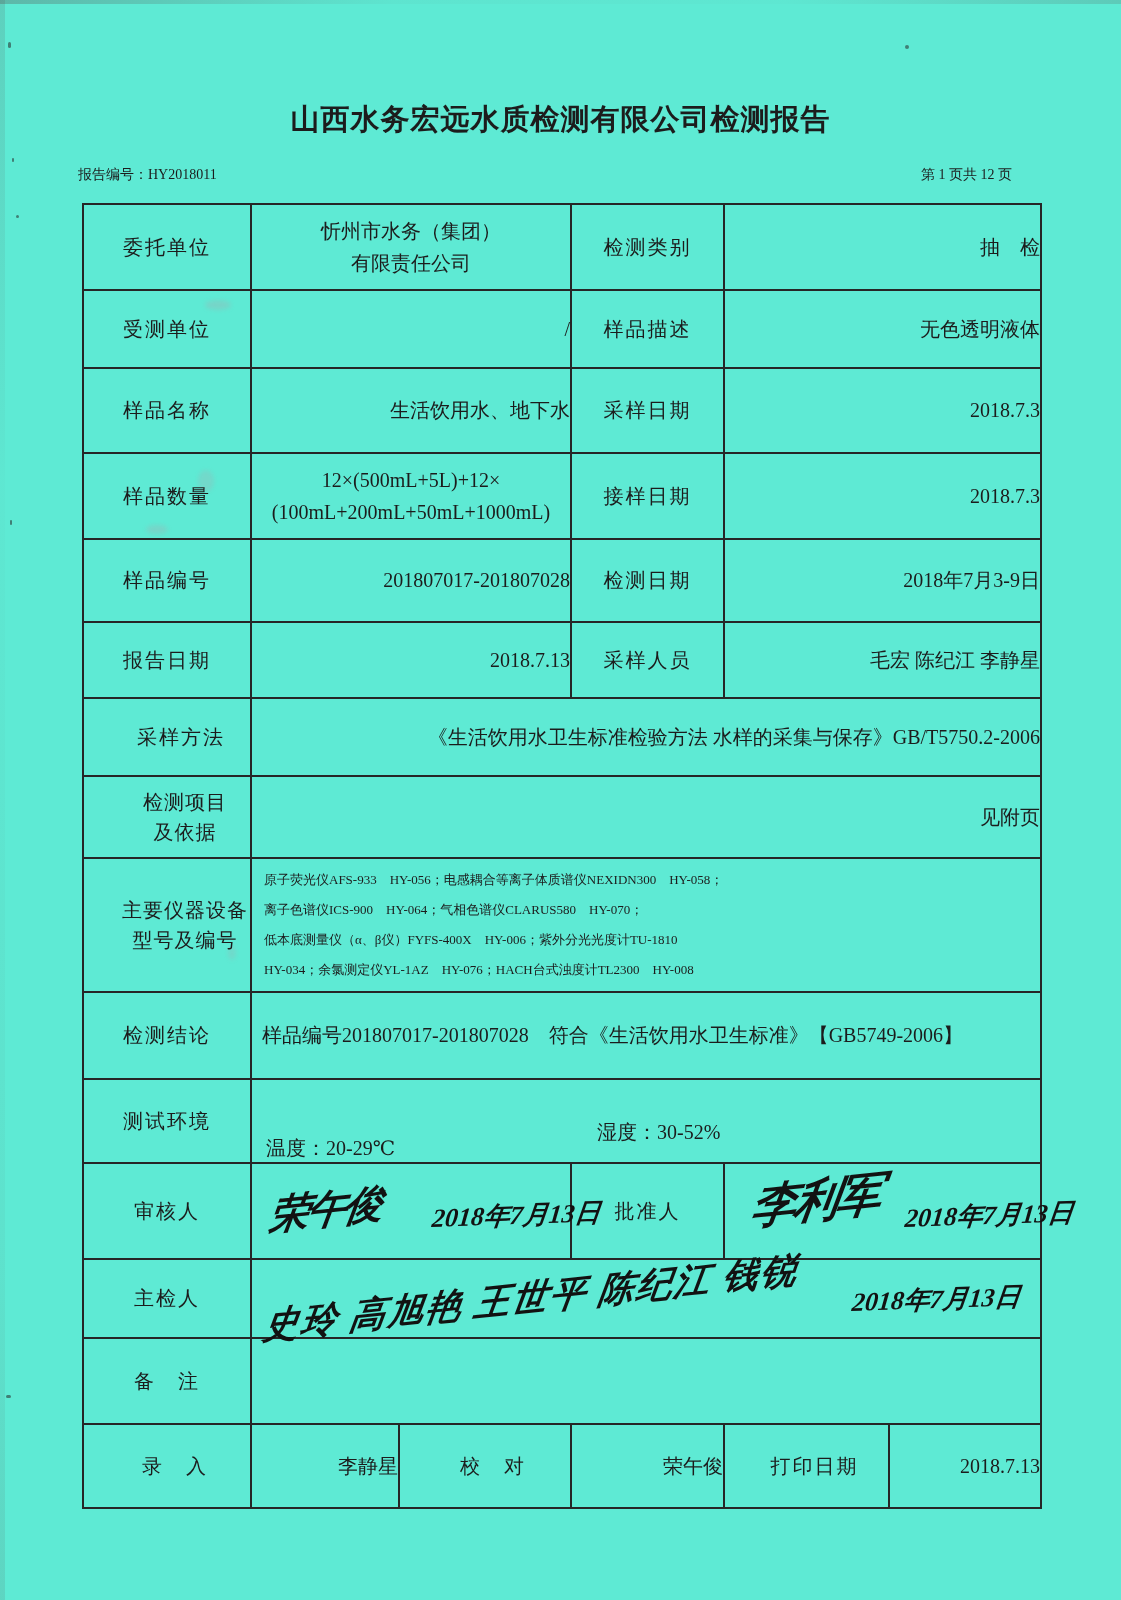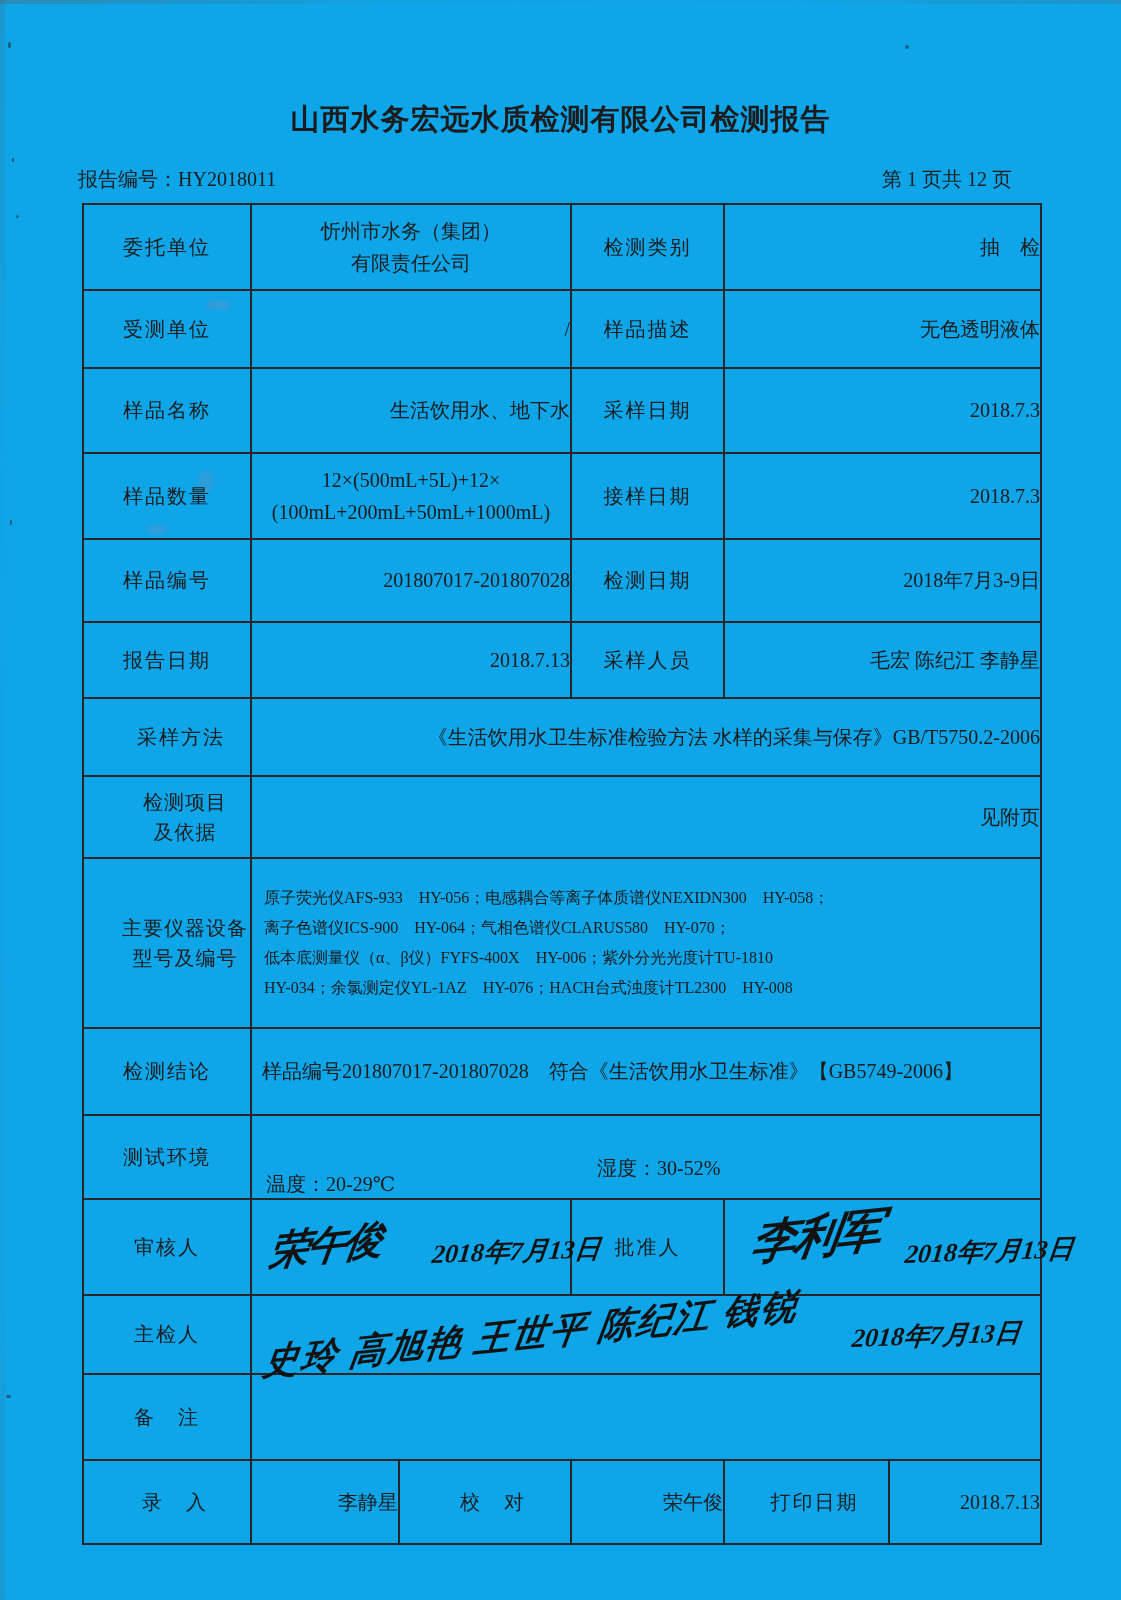--- a/index.html
+++ b/index.html
@@ -1,50 +1,50 @@
 <!DOCTYPE html>
 <html><head>
 <meta charset="utf-8">
 <style>
   * { margin:0; padding:0; box-sizing:border-box; }
   html,body { background:#d8d8d4; }
   body { font-family:"Liberation Serif","DejaVu Serif",serif; }
   .page {
     position:relative; width:1121px; height:1600px; margin:0 auto;
-    background:#0ea5e9; overflow:hidden; color:#1c1c1c;
+    background:#5eead4; overflow:hidden; color:#1c1c1c;
   }
   
   .edge-top { position:absolute; top:0; left:0; width:100%; height:4px;
     background:linear-gradient(to right, rgba(90,90,88,.35), rgba(90,90,88,.04) 35%, rgba(90,90,88,.02) 70%, rgba(90,90,88,.22)); }
   .edge-left { position:absolute; top:0; left:0; width:5px; height:100%;
     background:linear-gradient(to bottom, rgba(90,90,88,.18), rgba(90,90,88,.02) 30%, rgba(90,90,88,.06) 80%, rgba(90,90,88,.15)); }
   .speck { position:absolute; background:rgba(40,40,40,.55); border-radius:2px; }
   .smudge { position:absolute; border-radius:50%; filter:blur(2px); }
 
   .title {
     position:absolute; top:100px; left:0; width:100%;
     text-align:center; font-size:29px; font-weight:700; letter-spacing:1px;
   }
   .meta {
     position:absolute; top:166px; left:78px; width:934px;
-    display:flex; justify-content:space-between; font-size:20px;
+    display:flex; justify-content:space-between; font-size:14px;
   }
 
   table.report {
     position:absolute; left:82px; top:203px; width:958px;
     border-collapse:collapse; table-layout:fixed;
     font-size:20px;
   }
   table.report td { border:2px solid #262626; vertical-align:middle; overflow:visible; }
   .lbl { text-align:center; letter-spacing:2px; }
   .lbl2 { text-align:center; letter-spacing:1px; line-height:30px;padding-left:36px; }
   .val { text-align:right; }
   .val2 { text-align:center; line-height:32px; }
   .vleft { text-align:left; padding:0 10px; }
-  .instr { text-align:left; padding:24px 12px; line-height:30px; font-size:16px; vertical-align:middle; }
+  .instr { text-align:left; padding:6px 12px; line-height:30px; font-size:13px; vertical-align:middle; }
 
   tr.r1  td { height:86px; }
   tr.r2  td { height:78px; }
   tr.r3  td { height:85px; }
   tr.r4  td { height:86px; }
   tr.r5  td { height:83px; }
   tr.r6  td { height:76px; }
   tr.r7  td { height:78px;padding-left:28px; }
   tr.r8  td { height:82px; }
   tr.r9  td { height:127px; }

